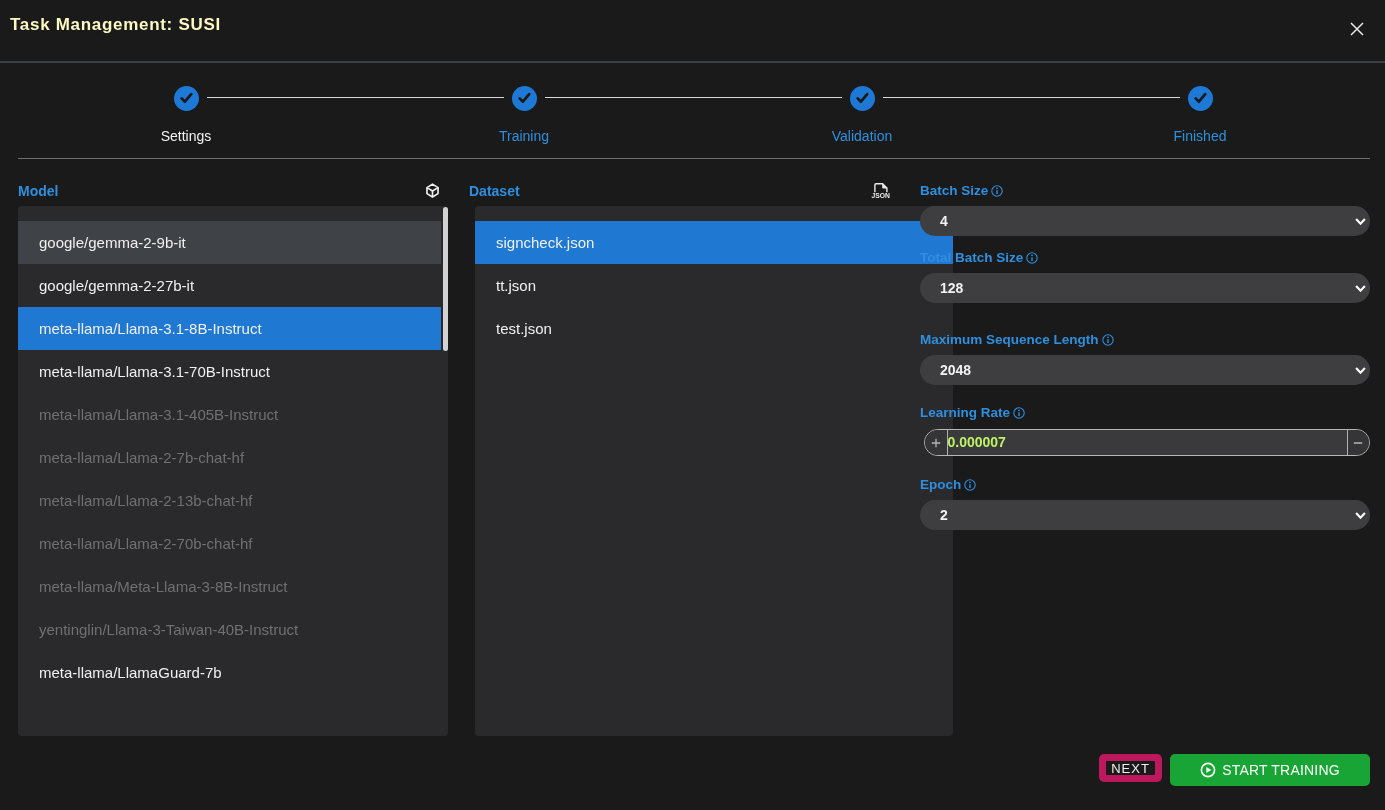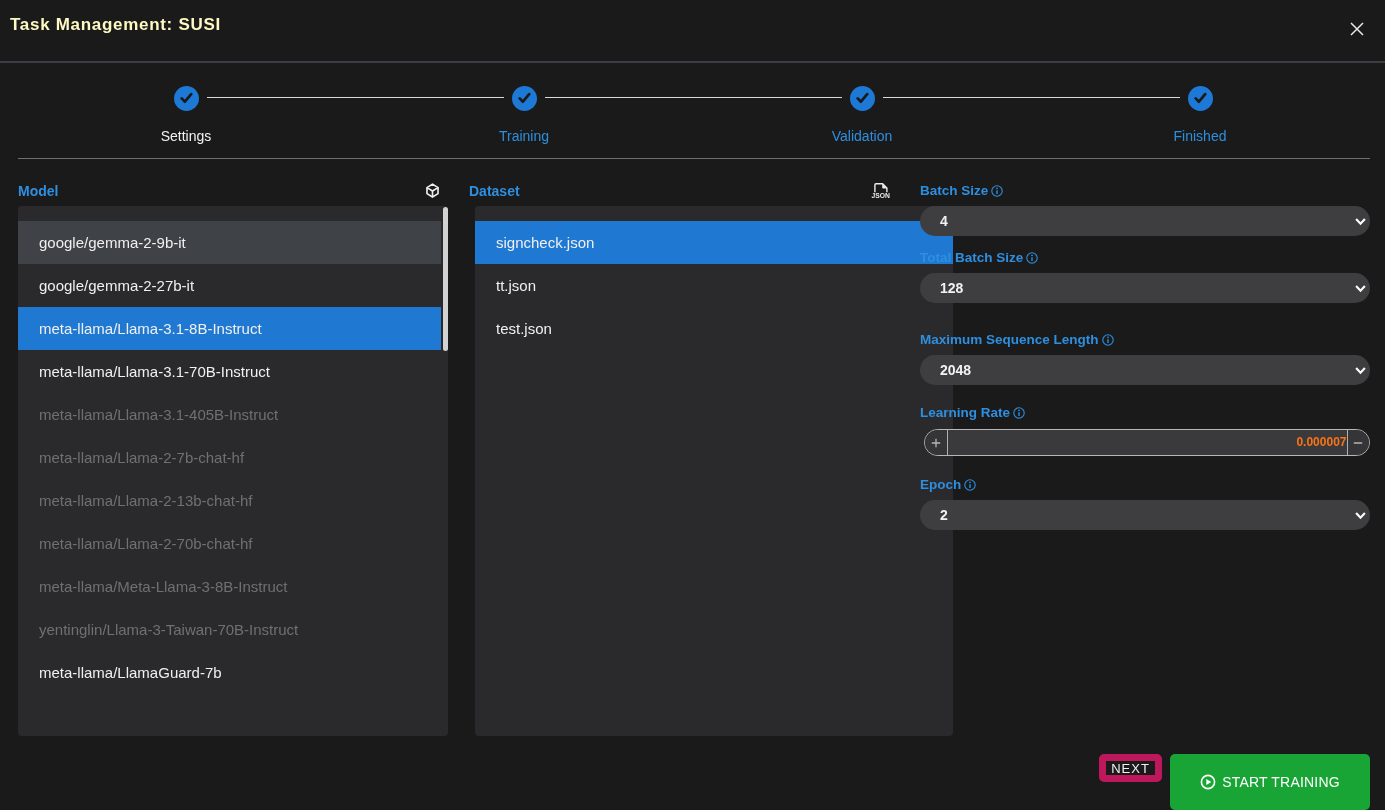--- a/index.html
+++ b/index.html
@@ -35,25 +35,25 @@
 .fgroup { position:absolute; left:920px; width:450px; }
 .flabel { font-size:13.5px; font-weight:bold; color:#2e8fdf; line-height:20px; display:flex; align-items:center; gap:3px;text-align:center; }
 .fselect { margin-top:5px; width:450px; height:30px; border-radius:15px; background:#3e3e40; color:#f2f2f2; font-weight:bold; font-size:14px; line-height:30px; padding-left:20px; position:relative; }
 .chev { position:absolute; right:4.5px; top:12px; }
 
 
 .numwrap { margin:6px 0 0 4px; width:446px; height:27px; border:1.5px solid #b7b7b7; border-radius:13.5px; background:#3a3a3c; display:flex; overflow:hidden; }
 .numbtn { width:22.5px; display:flex; align-items:center; justify-content:center; background:#353537; }
 .numbtn.l { border-right:1.5px solid #b0b0b0; }
 .numbtn.r { border-left:1.5px solid #b0b0b0; }
-.numval { flex:1; text-align:right; color:#f97316; font-weight:bold; font-size:12px; line-height:24px; }
+.numval { flex:1; text-align:left; color:#bef264; font-weight:bold; font-size:14px; line-height:24px; }
 
 
 .btn-next { left:1099px; top:754px; width:63px; height:28px; border:7px solid #be185d; border-radius:5px; color:#f0f0f0; font-size:13px; letter-spacing:1px; display:flex; align-items:center; justify-content:center; }
-.btn-start { left:1170px; top:754px; width:200px; height:56px; background:#19a535; border-radius:5px; color:#fff; font-size:14px; letter-spacing:0.2px; display:flex; align-items:center; justify-content:center; gap:6px; }
+.btn-start { left:1170px; top:754px; width:200px; height:32px; background:#19a535; border-radius:5px; color:#fff; font-size:14px; letter-spacing:0.2px; display:flex; align-items:center; justify-content:center; gap:6px; }
 </style>
 </head>
 <body>
 <div id="wrap" style="position:absolute; left:0; top:0; width:1385px; height:810px;">
 <div class="abs title">Task Management: SUSI</div>
 <div class="abs closex">
 <svg width="14" height="14" viewBox="0 0 14 14">
         <path d="M1 1 L13 13 M13 1 L1 13" stroke="#e8e8e8" stroke-width="1.5" fill="none"></path>
       </svg>
 </div>
@@ -93,21 +93,21 @@
 <div class="abs panel scroll" style="left:18px; width:430px;">
   <div class="item hl">google/gemma-2-9b-it</div>
   <div class="item">google/gemma-2-27b-it</div>
   <div class="item sel">meta-llama/Llama-3.1-8B-Instruct</div>
   <div class="item">meta-llama/Llama-3.1-70B-Instruct</div>
   <div class="item mut">meta-llama/Llama-3.1-405B-Instruct</div>
   <div class="item mut">meta-llama/Llama-2-7b-chat-hf</div>
   <div class="item mut">meta-llama/Llama-2-13b-chat-hf</div>
   <div class="item mut">meta-llama/Llama-2-70b-chat-hf</div>
   <div class="item mut">meta-llama/Meta-Llama-3-8B-Instruct</div>
-  <div class="item mut">yentinglin/Llama-3-Taiwan-70B-Instruct</div>
+  <div class="item mut">yentinglin/Llama-3-Taiwan-40B-Instruct</div>
   <div class="item">meta-llama/LlamaGuard-7b</div>
 </div>
 <div class="abs sbthumb"></div>
 
 <div class="abs col-label" style="left:469px; top:182.5px;">Dataset</div>
 <svg class="abs" style="left:871px; top:181px;" width="19" height="19" viewBox="0 0 19 19">
       <path d="M3.9 11.3 V3.9 A1.1 1.1 0 0 1 5 2.8 H11.6 L15.9 7.1 V11.3" fill="none" stroke="#ececec" stroke-width="1.4"></path>
       <path d="M11.2 2.6 L16.1 7.5 H12.3 A1.1 1.1 0 0 1 11.2 6.4 Z" fill="#ececec"></path>
       <text x="0.4" y="17.1" fill="#ececec" font-family="Liberation Sans, sans-serif" font-size="7.4" font-weight="bold" textLength="18.4" lengthAdjust="spacingAndGlyphs">JSON</text>
     </svg>

